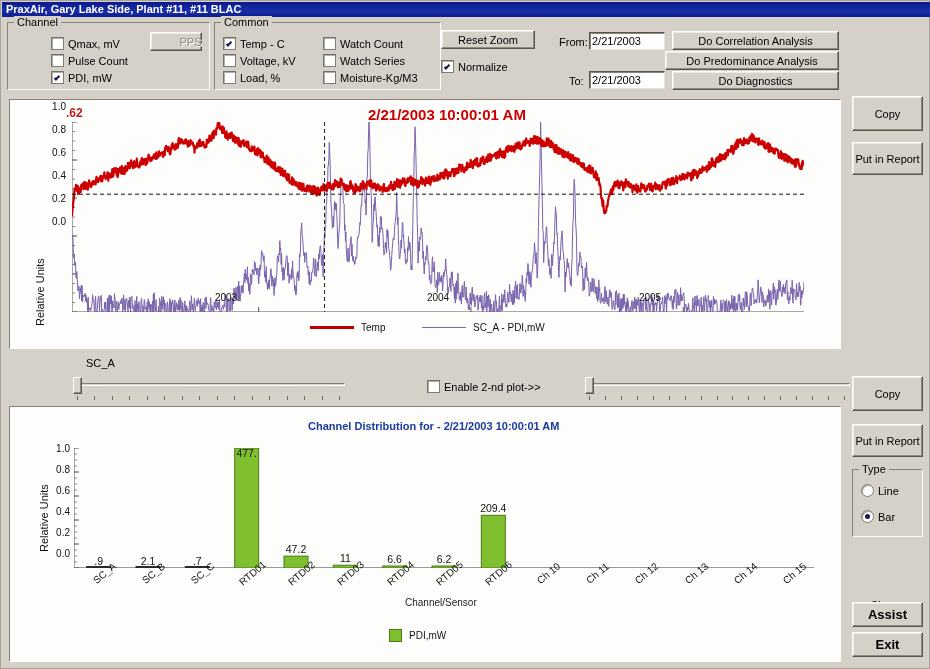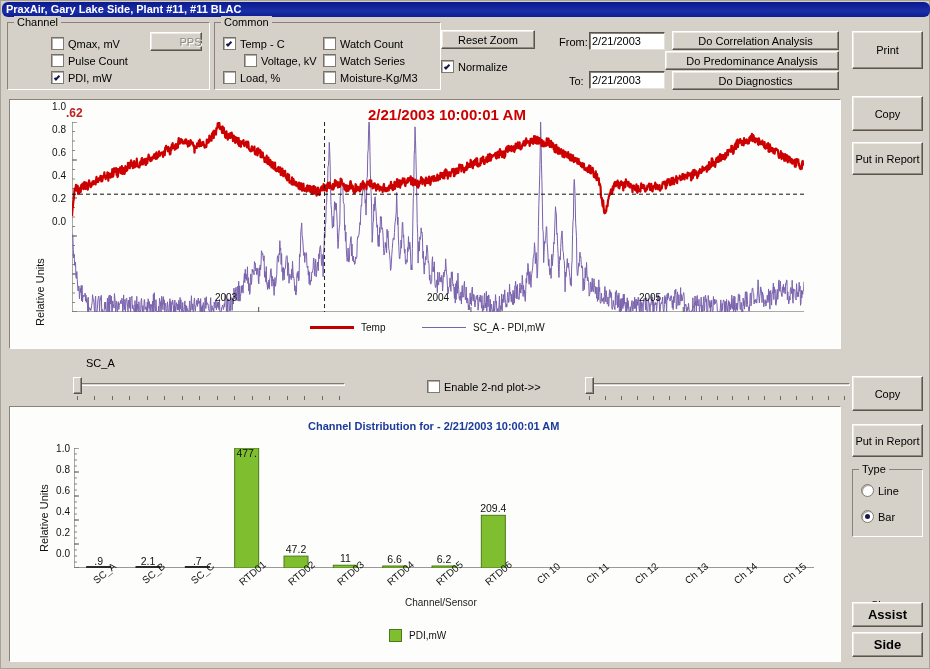--- a/index.html
+++ b/index.html
@@ -11,21 +11,21 @@
     -webkit-font-smoothing:none;
   }
   #app{position:relative;width:930px;height:669px;background:#d5d0c8;
        border:1px solid #a9a296;box-sizing:border-box;}
 
   
   #titlebar{
     position:absolute;left:1px;top:1px;width:928px;height:15px;
     background:linear-gradient(to bottom,#0a1a8c 0%,#1b2ea8 60%,#0d1d90 100%);
     color:#fff;font-weight:bold;font-size:11px;line-height:15px;
-    padding-left:4px;box-sizing:border-box;white-space:nowrap;overflow:hidden;border-radius:6px;
+    padding-left:4px;box-sizing:border-box;white-space:nowrap;overflow:hidden;
   }
 
   
   #toolstrip{position:absolute;left:2px;top:17px;width:926px;height:78px;background:#d5d0c8;}
 
   .gbox{position:absolute;border:1px solid #fff;border-top-color:#8a8278;border-left-color:#8a8278;
         box-sizing:border-box;}
   .gbox > .gtitle{position:absolute;top:-7px;left:6px;background:#d5d0c8;padding:0 3px;font-size:11px;color:#000;}
 
   .cbrow{position:absolute;display:flex;align-items:center;gap:4px;font-size:11px;color:#000;white-space:nowrap;}
@@ -113,21 +113,21 @@
       </div>
     </div>
 
     <div class="gbox" style="left:211px;top:4px;width:227px;height:68px;">
       <span class="gtitle">Common</span>
 
       <div class="cbrow" style="left:8px;top:14px;">
         <span class="cbx on"></span>
         <span>Temp - C</span>
       </div>
-      <div class="cbrow" style="left:8px;top:31px;margin-left:21px;">
+      <div class="cbrow" style="left:8px;top:31px;">
         <span class="cbx"></span>
         <span>Voltage, kV</span>
       </div>
       <div class="cbrow" style="left:8px;top:48px;">
         <span class="cbx"></span>
         <span>Load, %</span>
       </div>
 
       <div class="cbrow" style="left:108px;top:14px;">
         <span class="cbx"></span>
@@ -161,23 +161,20 @@
       <span>Do Correlation Analysis</span>
     </div>
     <div class="btn" style="left:669px;top:53px;width:167px;height:19px;">
       <span>Do Diagnostics</span>
     </div>
     <div class="btn" style="left:662px;top:33px;width:174px;height:19px;">
       <span>Do Predominance Analysis</span>
     </div>
   </div>
 
-  <div class="btn" style="left:851px;top:30px;width:71px;height:38px;">
-    <span>Print</span>
-  </div>
   <div class="btn" style="left:851px;top:95px;width:71px;height:35px;">
     <span>Copy</span>
   </div>
   <div class="btn" style="left:851px;top:141px;width:71px;height:33px;">
     <span>Put in Report</span>
   </div>
 
   <div class="panel" style="left:8px;top:98px;width:832px;height:250px;">
 
     <span class="cttl" style="left:56px;top:6px;color:#bb2222;font-size:12px;">.62</span>
@@ -326,21 +323,21 @@
     <span style="line-height:11px;font-size:11px;">
       <span>Show</span><br>
       <span>Values</span>
     </span>
   </div>
 
   <div class="btn bold" style="left:851px;top:601px;width:71px;height:25px;">
     <span>Assist</span>
   </div>
   <div class="btn bold" style="left:851px;top:631px;width:71px;height:25px;">
-    <span>Side</span>
+    <span>Exit</span>
   </div>
 
   <div class="panel" style="left:8px;top:405px;width:832px;height:256px;">
 
     <span class="cttl" style="left:298px;top:13px;color:#1a3a9c;font-size:11px;">Channel Distribution for - 2/21/2003 10:00:01 AM</span>
 
     <span class="yrot" style="left:28px;top:145px;">Relative Units</span>
 
     <span class="tick" style="left:36px;top:141px;width:24px;">0.0</span>
     <span class="tick" style="left:36px;top:120px;width:24px;">0.2</span>

